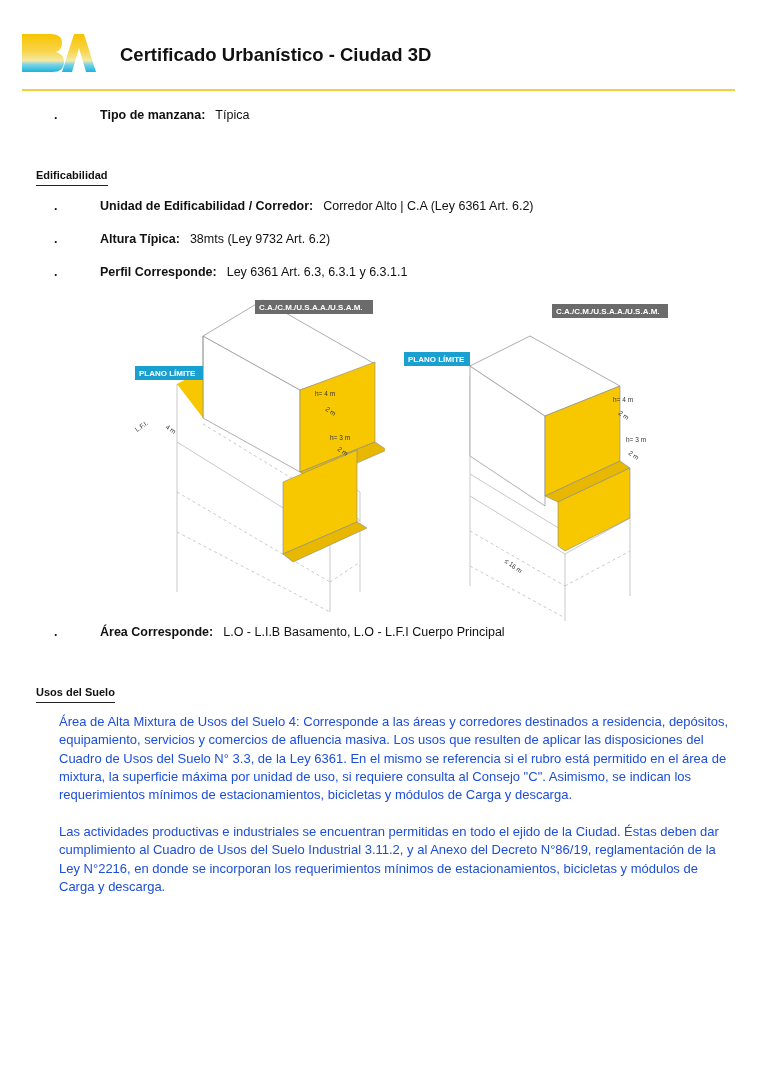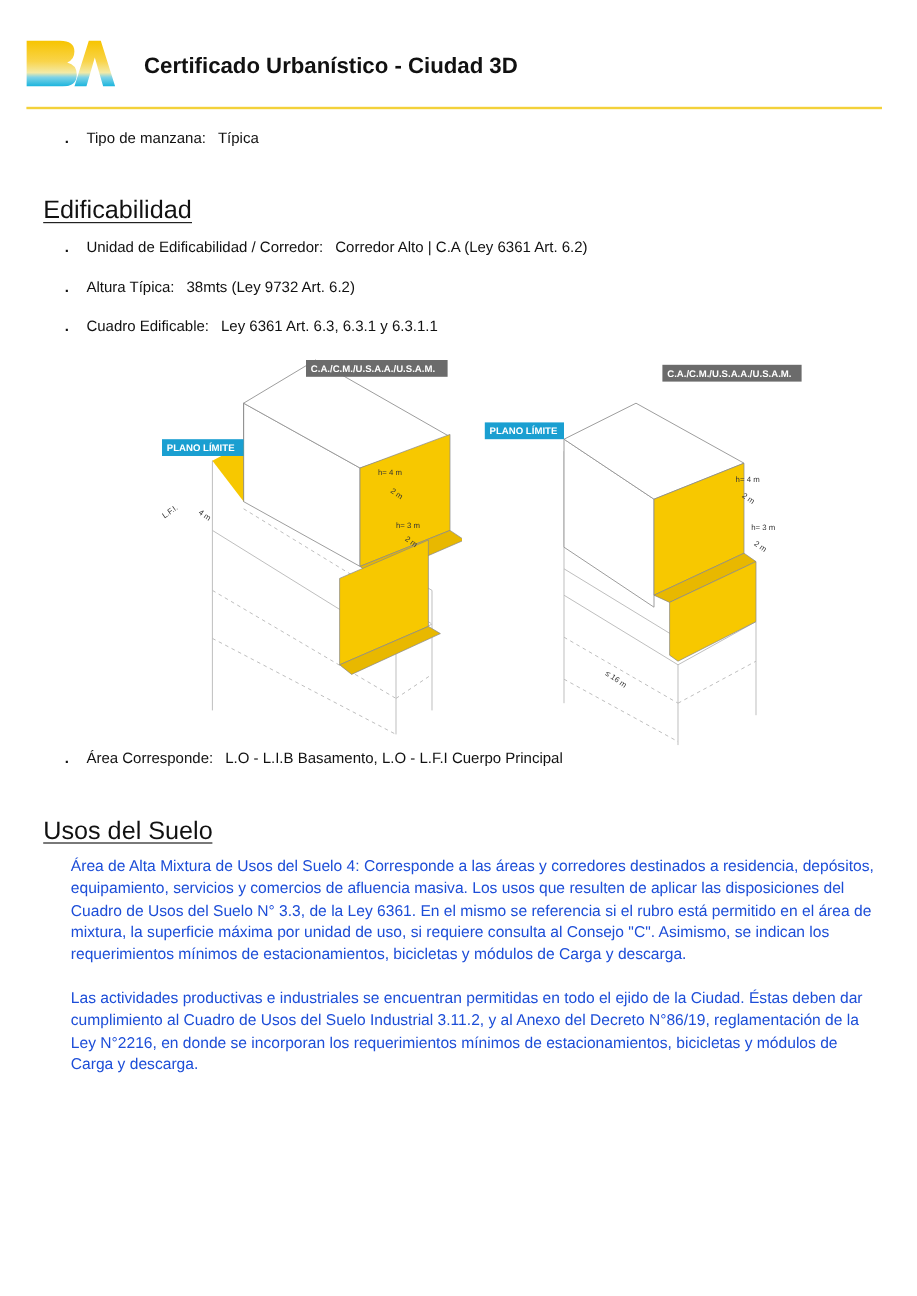--- a/index.html
+++ b/index.html
@@ -13,23 +13,23 @@
     font-size: 18.5px; font-weight: bold; color: #111;
   }
   .divider {
     position: absolute; left: 22px; top: 89px; width: 713px; height: 2px;
     background: #f3d13a;
   }
   .bullet {
     position: absolute; left: 54px; font-size: 12.5px; white-space: nowrap;
   }
   .bullet .dot { display: inline-block; width: 18px; font-weight: bold; }
-  .bullet .lbl { font-weight: normal; margin-right: 10px; }
+  .bullet .lbl { font-weight: bold; margin-right: 10px; margin-left: 28px; }
   .section-h {
-    position: absolute; left: 36px; font-size: 21px; font-weight: normal;
+    position: absolute; left: 36px; font-size: 11px; font-weight: bold;
     border-bottom: 1.5px solid #222; padding-bottom: 0px; line-height: 19px;
   }
   .para {
     position: absolute; left: 59px; width: 672px; font-size: 13px;
     line-height: 18.3px; color: #1d4ed8;
   }
   .diagram { position: absolute; }
   .tag-cyan {
     font-family: "Liberation Sans", sans-serif; font-weight: bold; font-size: 8px; fill: #ffffff;
   }
@@ -63,21 +63,21 @@
 
 <div class="section-h" style="top:166px">Edificabilidad</div>
 
 <div class="bullet" style="top:199px">
   <span class="dot">.</span><span class="lbl">Unidad de Edificabilidad / Corredor:</span><span>Corredor Alto | C.A (Ley 6361 Art. 6.2)</span>
 </div>
 <div class="bullet" style="top:232px">
   <span class="dot">.</span><span class="lbl">Altura Típica:</span><span>38mts (Ley 9732 Art. 6.2)</span>
 </div>
 <div class="bullet" style="top:265px">
-  <span class="dot">.</span><span class="lbl">Cuadro Edificable:</span><span>Ley 6361 Art. 6.3, 6.3.1 y 6.3.1.1</span>
+  <span class="dot">.</span><span class="lbl">Perfil Corresponde:</span><span>Ley 6361 Art. 6.3, 6.3.1 y 6.3.1.1</span>
 </div>
 
 <svg class="diagram" style="left:125px; top:292px; width:260px; height:325px;" viewBox="0 0 260 325">
   <g stroke="#bbb" stroke-width="0.8" fill="none">
     <path d="M52 92 L52 300"></path>
     <path d="M52 92 L235 200 L235 300"></path>
     <path d="M78 132 L235 228" stroke-dasharray="3 3"></path>
     <path d="M52 150 L205 245 L205 320"></path>
     <path d="M52 200 L205 290" stroke-dasharray="3 3"></path>
     <path d="M52 240 L205 320" stroke-dasharray="3 3"></path>

